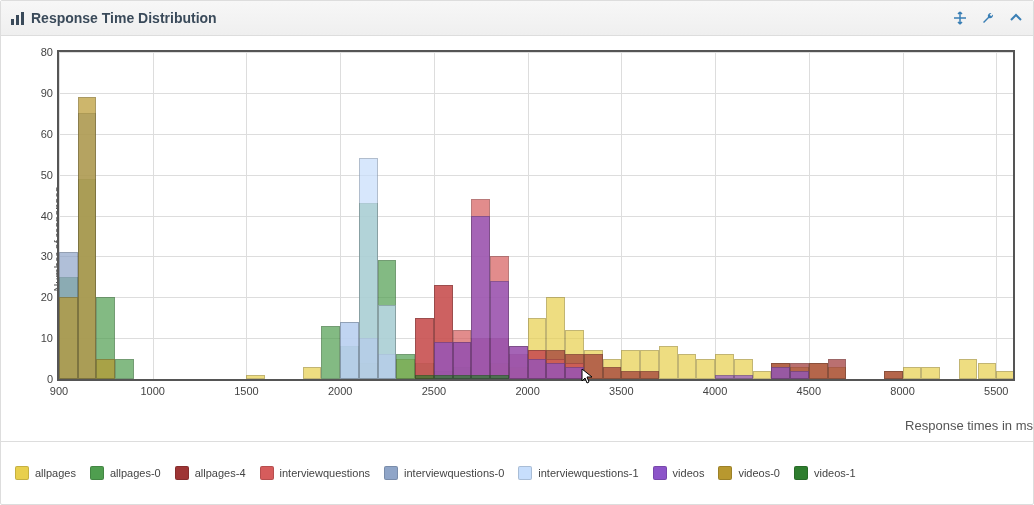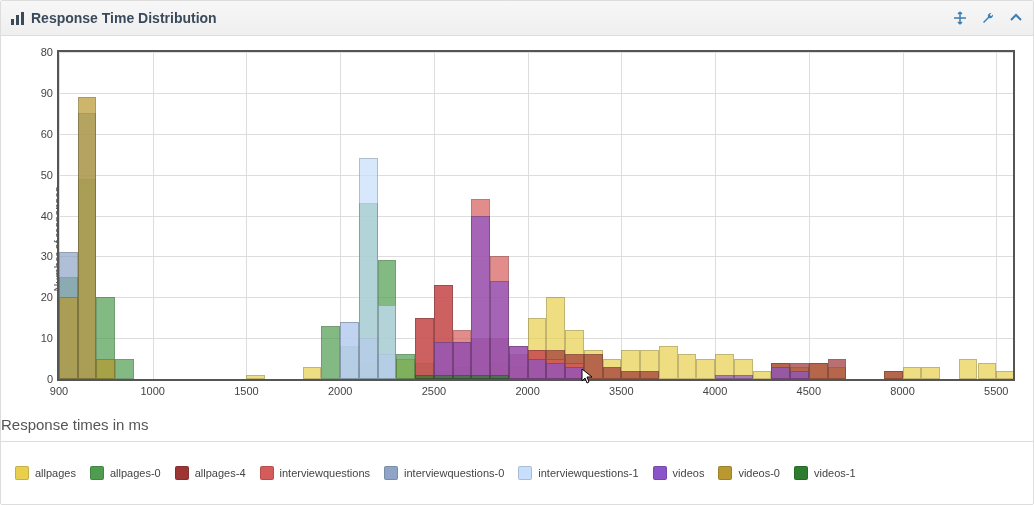--- a/index.html
+++ b/index.html
@@ -13,21 +13,21 @@
 .header-actions .act svg{display:block}
 .chart-wrap{position:relative;height:405px;width:100%;box-sizing:border-box}
 .ylab{position:absolute;left:4px;top:50%;transform:translate(0,-50%) rotate(-90deg);transform-origin:center;font-size:11px;color:#555;white-space:nowrap}
 .plot{position:absolute;left:56px;top:14px;right:18px;bottom:60px;border:2px solid #555;background:#fff}
 .plot-inner{position:absolute;left:0;top:0;right:0;bottom:0;overflow:hidden}
 .grid-v,.grid-h{position:absolute;background:#ddd}
 .grid-v{width:1px;top:0;bottom:0}
 .grid-h{height:1px;left:0;right:0}
 .ytick{position:absolute;left:-30px;width:24px;text-align:right;font-size:11px;color:#444;transform:translateY(-50%)}
 .xtick{position:absolute;bottom:-18px;transform:translateX(-50%);font-size:11px;color:#444}
-.xlab{position:absolute;left:0;right:0;bottom:8px;text-align:left;font-size:15px;color:#555}
+.xlab{position:absolute;left:0;right:0;bottom:8px;text-align:right;font-size:13px;color:#555}
 .bar{position:absolute;bottom:0;border:1px solid rgba(0,0,0,0);box-sizing:border-box;opacity:0.7;border-color:rgba(0,0,0,0.27)}
 .legend{border-top:1px solid #ddd;padding:10px 14px;display:flex;flex-wrap:wrap;gap:14px;align-items:center;height:62px;box-sizing:border-box}
 .legend-item{display:flex;align-items:center;gap:6px;font-size:11px;color:#444}
 .swatch{width:12px;height:12px;border-radius:2px;border:1px solid rgba(0,0,0,0.15)}
 .cursor{position:absolute;pointer-events:none}
 </style>
 </head>
 <body>
 
 <div class="panel">

